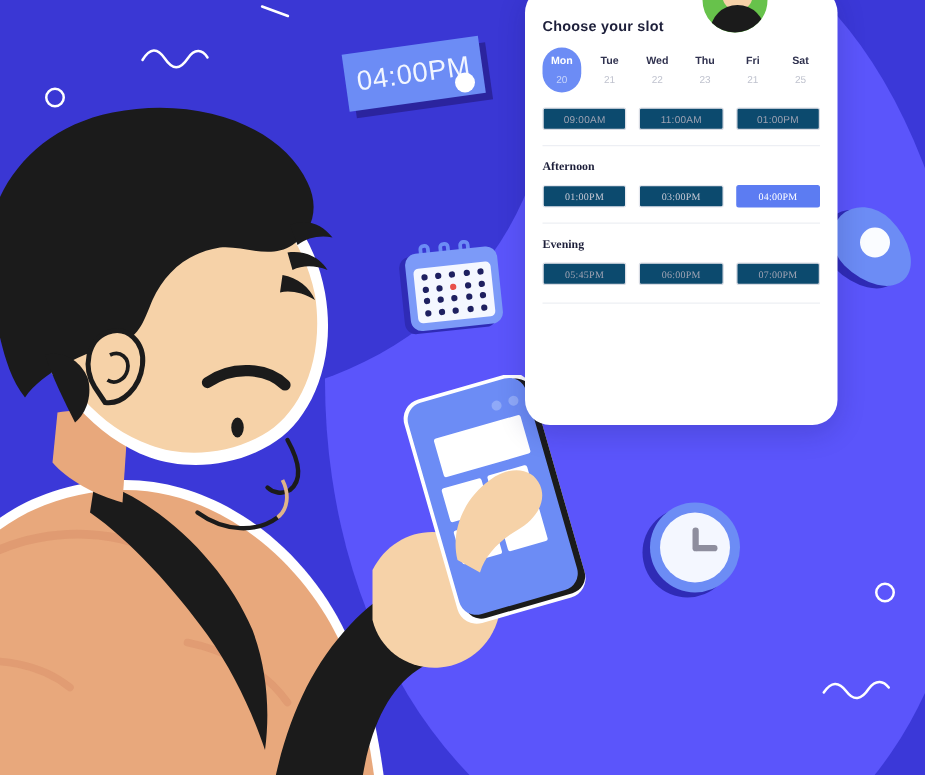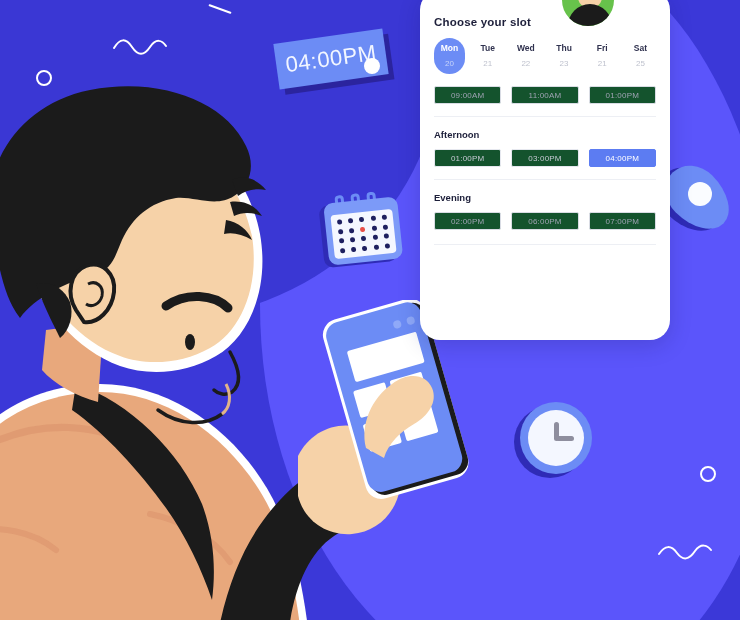--- a/index.html
+++ b/index.html
@@ -205,35 +205,35 @@
     border-radius:16px;
   }
   .day .dname { font-size:8.5px; font-weight:bold; color:#30324F; }
   .day .dnum  { font-size:8px;  color:#BFC2CE; margin-top:6px; }
   .day.sel { background:#6C8CF5; }
   .day.sel .dname { color:#FFFFFF; }
   .day.sel .dnum  { color:#C8D5FB; }
 
   
   .sec { padding-top:12px; }
-  .sec + .sec { border-top:1px solid #EDEFF4; }
+  .sec + .sec { border-top:1px solid #EDEFF4;font-family:Liberation Serif, serif; }
   .sec-title {
     font-size:9.5px; font-weight:bold; color:#1D1F3A; margin-bottom:9px;
   }
   .slots { display:flex; gap:10px; padding-bottom:12px; }
   .slot {
     flex:1;
     border:1px solid #D9DCE4;
     border-radius:2px;
     height:18px;
     display:flex; align-items:center; justify-content:center;
     font-size:8px;
     color:#9FA3B3;
     letter-spacing:0.2px;
-    background:#14532d;
+    background:#0c4a6e;
   }
   .slot.muted { border-color:#E6E8EF; color:#C6C9D4; }
   .slot.active { background:#5C7CF2; border-color:#5C7CF2; color:#FFFFFF; }
 
   
   .man { position:absolute; left:-20px; top:84px; width:440px; height:560px; }
 
   
   .phone-wrap { position:absolute; left:310px; top:300px; width:170px; height:200px; }
 </style>
@@ -431,21 +431,21 @@
       <div class="slots">
         <div class="slot muted">01:00PM</div>
         <div class="slot muted">03:00PM</div>
         <div class="slot active">04:00PM</div>
       </div>
     </div>
 
     <div class="sec">
       <div class="sec-title">Evening</div>
       <div class="slots">
-        <div class="slot">02:00PM</div>
+        <div class="slot">05:45PM</div>
         <div class="slot">06:00PM</div>
         <div class="slot">07:00PM</div>
       </div>
     </div>
 
     <div style="border-top:1px solid #EDEFF4;margin-top:2px"></div>
   </div>
 
   <div class="avatar">
 

